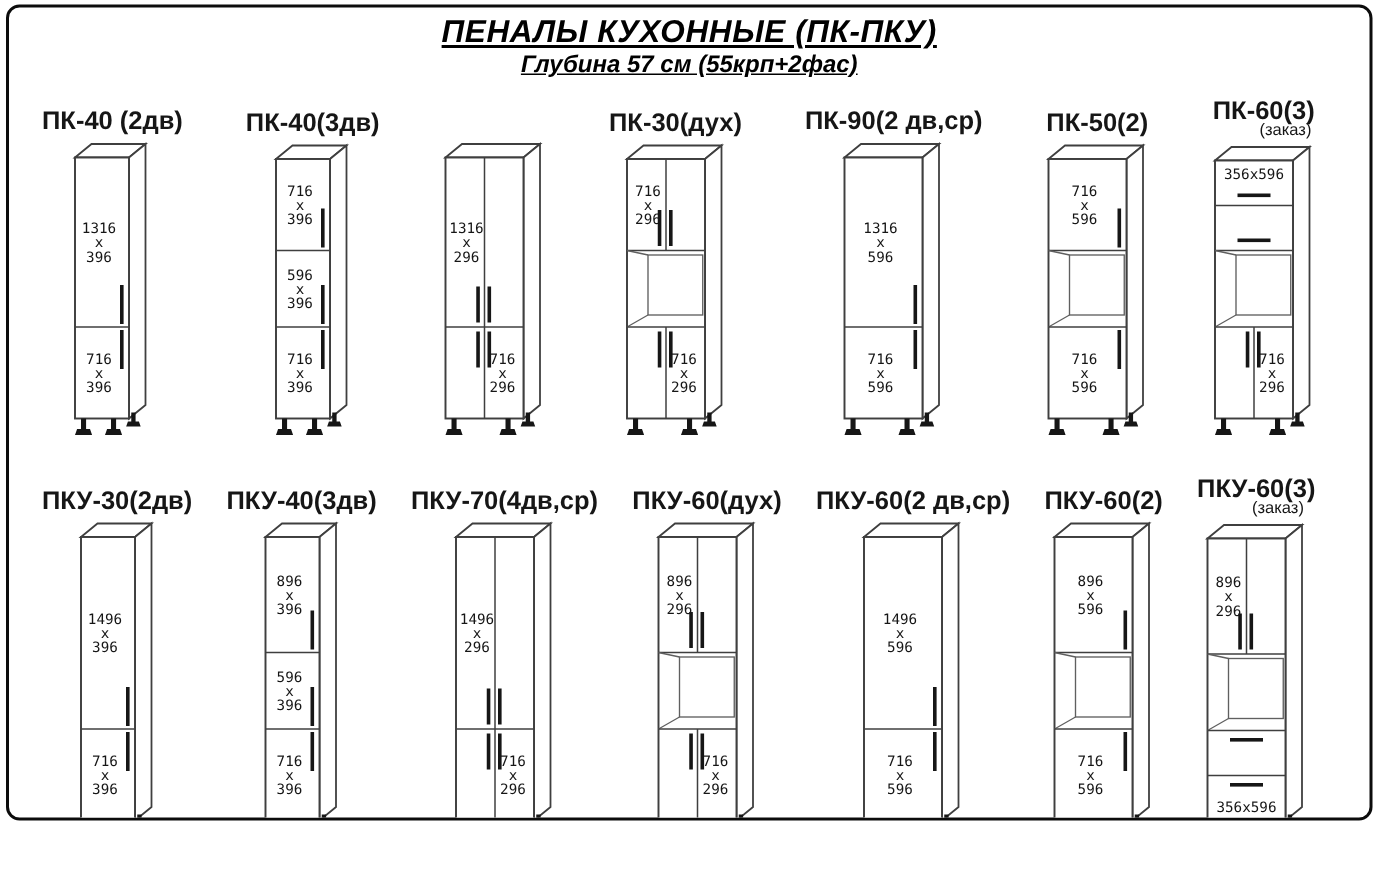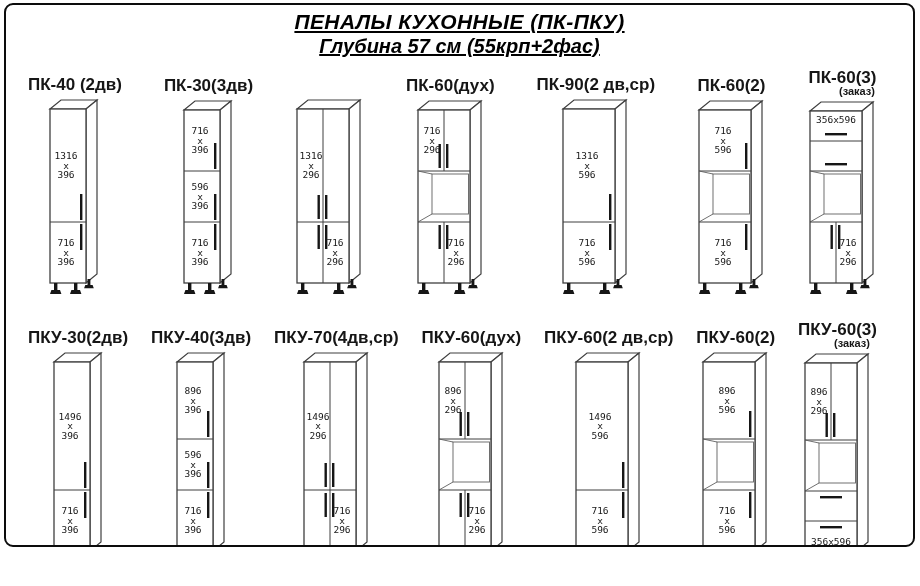--- a/index.html
+++ b/index.html
@@ -11,29 +11,29 @@
     position:absolute;left:4px;top:3px;width:911px;height:544px;
     border:2.5px solid #0c0c0c;border-radius:9px;box-sizing:border-box;
     background:#ffffff;overflow:hidden;
   }
   .header{text-align:center;padding-top:5px;line-height:1.15;}
   .main-title{
     font-size:21px;font-weight:700;font-style:italic;color:#000;
     text-decoration:underline;letter-spacing:.4px;
   }
   .sub-title{
-    font-size:20px;font-weight:700;font-style:italic;color:#000;
+    font-size:16px;font-weight:700;font-style:italic;color:#000;
     text-decoration:underline;margin-top:1px;
   }
   .row{display:flex;justify-content:space-between;align-items:flex-end;padding:0 36px 0 22px;}
   .row-pk{margin-top:9px;}
   .row-pku{margin-top:22px;}
   .cab{display:flex;flex-direction:column;align-items:center;}
   .cab-title{font-size:17px;font-weight:600;color:#161616;white-space:nowrap;line-height:21px;}
-  .cab-note{font-size:11px;font-weight:700;color:#161616;line-height:11px;margin-top:-2px;margin-left:29px;}
+  .cab-note{font-size:11px;font-weight:400;color:#161616;line-height:11px;margin-top:-2px;margin-left:29px;}
   .cab-note:empty{display:none;}
   .cab-art{margin-top:3px;line-height:0;}
 </style>
 </head>
 <body>
 
 <div class="frame">
 
   <div class="header">
     <div class="main-title">ПЕНАЛЫ  КУХОННЫЕ (ПК-ПКУ)</div>
@@ -52,21 +52,21 @@
             <text x="18" y="61.4" text-anchor="middle" font-size="9.5" font-family="DejaVu Sans Mono, monospace" fill="#161616"><tspan x="18" dy="0">1316</tspan><tspan x="18" dy="9.5">x</tspan><tspan x="18" dy="9.5">396</tspan></text>
             <line x1="2" y1="124" x2="38" y2="124" stroke="#3f3f3f" stroke-width="1"></line>
             <rect x="32" y="126" width="2.4" height="26" fill="#161616"></rect>
             <text x="18" y="148.4" text-anchor="middle" font-size="9.5" font-family="DejaVu Sans Mono, monospace" fill="#161616"><tspan x="18" dy="0">716</tspan><tspan x="18" dy="9.5">x</tspan><tspan x="18" dy="9.5">396</tspan></text>
             <path d="M6,185 h3.4 v7 h2.6 l1.4,4 h-11.4 l1.4,-4 h2.6 z" fill="#161616"></path>
             <path d="M26,185 h3.4 v7 h2.6 l1.4,4 h-11.4 l1.4,-4 h2.6 z" fill="#161616"></path>
             <path d="M39.5,181 h2.8899999999999997 v5.95 h2.21 l1.19,3.4 h-9.69 l1.19,-3.4 h2.21 z" fill="#161616"></path>
           </svg></div>
     </div>
     <div class="cab">
-      <div class="cab-title">ПК-30(3дв)</div>
+      <div class="cab-title">ПК-40(3дв)</div>
 
       <div class="cab-art"><svg width="53" height="198" viewBox="0 0 53 198">
             <polygon points="2,11 13,2 49,2 38,11" fill="#fff" stroke="#3f3f3f" stroke-width="1.2"></polygon>
             <polygon points="38,11 49,2 49,175 38,184" fill="#fff" stroke="#3f3f3f" stroke-width="1.2"></polygon>
             <rect x="2" y="11" width="36" height="173" fill="#fff" stroke="#3f3f3f" stroke-width="1.3"></rect>
             <rect x="32" y="44" width="2.4" height="26" fill="#161616"></rect>
             <text x="18" y="35.4" text-anchor="middle" font-size="9.5" font-family="DejaVu Sans Mono, monospace" fill="#161616"><tspan x="18" dy="0">716</tspan><tspan x="18" dy="9.5">x</tspan><tspan x="18" dy="9.5">396</tspan></text>
             <line x1="2" y1="72" x2="38" y2="72" stroke="#3f3f3f" stroke-width="1"></line>
             <rect x="32" y="95" width="2.4" height="26" fill="#161616"></rect>
             <text x="18" y="91.4" text-anchor="middle" font-size="9.5" font-family="DejaVu Sans Mono, monospace" fill="#161616"><tspan x="18" dy="0">596</tspan><tspan x="18" dy="9.5">x</tspan><tspan x="18" dy="9.5">396</tspan></text>
@@ -92,21 +92,21 @@
             <line x1="28" y1="124" x2="28" y2="185" stroke="#3f3f3f" stroke-width="1"></line>
             <rect x="22.5" y="127" width="2.4" height="24" fill="#161616"></rect>
             <rect x="30" y="127" width="2.4" height="24" fill="#161616"></rect>
             <text x="40" y="148.4" text-anchor="middle" font-size="9.5" font-family="DejaVu Sans Mono, monospace" fill="#161616"><tspan x="40" dy="0">716</tspan><tspan x="40" dy="9.5">x</tspan><tspan x="40" dy="9.5">296</tspan></text>
             <path d="M6,185 h3.4 v7 h2.6 l1.4,4 h-11.4 l1.4,-4 h2.6 z" fill="#161616"></path>
             <path d="M42,185 h3.4 v7 h2.6 l1.4,4 h-11.4 l1.4,-4 h2.6 z" fill="#161616"></path>
             <path d="M55.5,181 h2.8899999999999997 v5.95 h2.21 l1.19,3.4 h-9.69 l1.19,-3.4 h2.21 z" fill="#161616"></path>
           </svg></div>
     </div>
     <div class="cab">
-      <div class="cab-title">ПК-60(дух)</div>
+      <div class="cab-title">ПК-30(дух)</div>
 
       <div class="cab-art"><svg width="69" height="198" viewBox="0 0 69 198">
             <polygon points="2,11 13,2 65,2 54,11" fill="#fff" stroke="#3f3f3f" stroke-width="1.2"></polygon>
             <polygon points="54,11 65,2 65,175 54,184" fill="#fff" stroke="#3f3f3f" stroke-width="1.2"></polygon>
             <rect x="2" y="11" width="52" height="173" fill="#fff" stroke="#3f3f3f" stroke-width="1.3"></rect>
             <line x1="28" y1="11" x2="28" y2="72" stroke="#3f3f3f" stroke-width="1"></line>
             <rect x="22.5" y="45" width="2.4" height="24" fill="#161616"></rect>
             <rect x="30" y="45" width="2.4" height="24" fill="#161616"></rect>
             <text x="16" y="35.4" text-anchor="middle" font-size="9.5" font-family="DejaVu Sans Mono, monospace" fill="#161616"><tspan x="16" dy="0">716</tspan><tspan x="16" dy="9.5">x</tspan><tspan x="16" dy="9.5">296</tspan></text>
             <line x1="2" y1="72" x2="54" y2="72" stroke="#3f3f3f" stroke-width="1"></line>
@@ -134,21 +134,21 @@
             <text x="26" y="61.4" text-anchor="middle" font-size="9.5" font-family="DejaVu Sans Mono, monospace" fill="#161616"><tspan x="26" dy="0">1316</tspan><tspan x="26" dy="9.5">x</tspan><tspan x="26" dy="9.5">596</tspan></text>
             <line x1="2" y1="124" x2="54" y2="124" stroke="#3f3f3f" stroke-width="1"></line>
             <rect x="48" y="126" width="2.4" height="26" fill="#161616"></rect>
             <text x="26" y="148.4" text-anchor="middle" font-size="9.5" font-family="DejaVu Sans Mono, monospace" fill="#161616"><tspan x="26" dy="0">716</tspan><tspan x="26" dy="9.5">x</tspan><tspan x="26" dy="9.5">596</tspan></text>
             <path d="M6,185 h3.4 v7 h2.6 l1.4,4 h-11.4 l1.4,-4 h2.6 z" fill="#161616"></path>
             <path d="M42,185 h3.4 v7 h2.6 l1.4,4 h-11.4 l1.4,-4 h2.6 z" fill="#161616"></path>
             <path d="M55.5,181 h2.8899999999999997 v5.95 h2.21 l1.19,3.4 h-9.69 l1.19,-3.4 h2.21 z" fill="#161616"></path>
           </svg></div>
     </div>
     <div class="cab">
-      <div class="cab-title">ПК-60(2)</div>
+      <div class="cab-title">ПК-50(2)</div>
 
       <div class="cab-art"><svg width="69" height="198" viewBox="0 0 69 198">
             <polygon points="2,11 13,2 65,2 54,11" fill="#fff" stroke="#3f3f3f" stroke-width="1.2"></polygon>
             <polygon points="54,11 65,2 65,175 54,184" fill="#fff" stroke="#3f3f3f" stroke-width="1.2"></polygon>
             <rect x="2" y="11" width="52" height="173" fill="#fff" stroke="#3f3f3f" stroke-width="1.3"></rect>
             <rect x="48" y="44" width="2.4" height="26" fill="#161616"></rect>
             <text x="26" y="35.4" text-anchor="middle" font-size="9.5" font-family="DejaVu Sans Mono, monospace" fill="#161616"><tspan x="26" dy="0">716</tspan><tspan x="26" dy="9.5">x</tspan><tspan x="26" dy="9.5">596</tspan></text>
             <line x1="2" y1="72" x2="54" y2="72" stroke="#3f3f3f" stroke-width="1"></line>
             <rect x="16" y="75" width="36.5" height="40" fill="#fff" stroke="#5f5f5f" stroke-width="0.9"></rect>
             <line x1="2" y1="123" x2="16" y2="115" stroke="#5f5f5f" stroke-width="0.9"></line>

